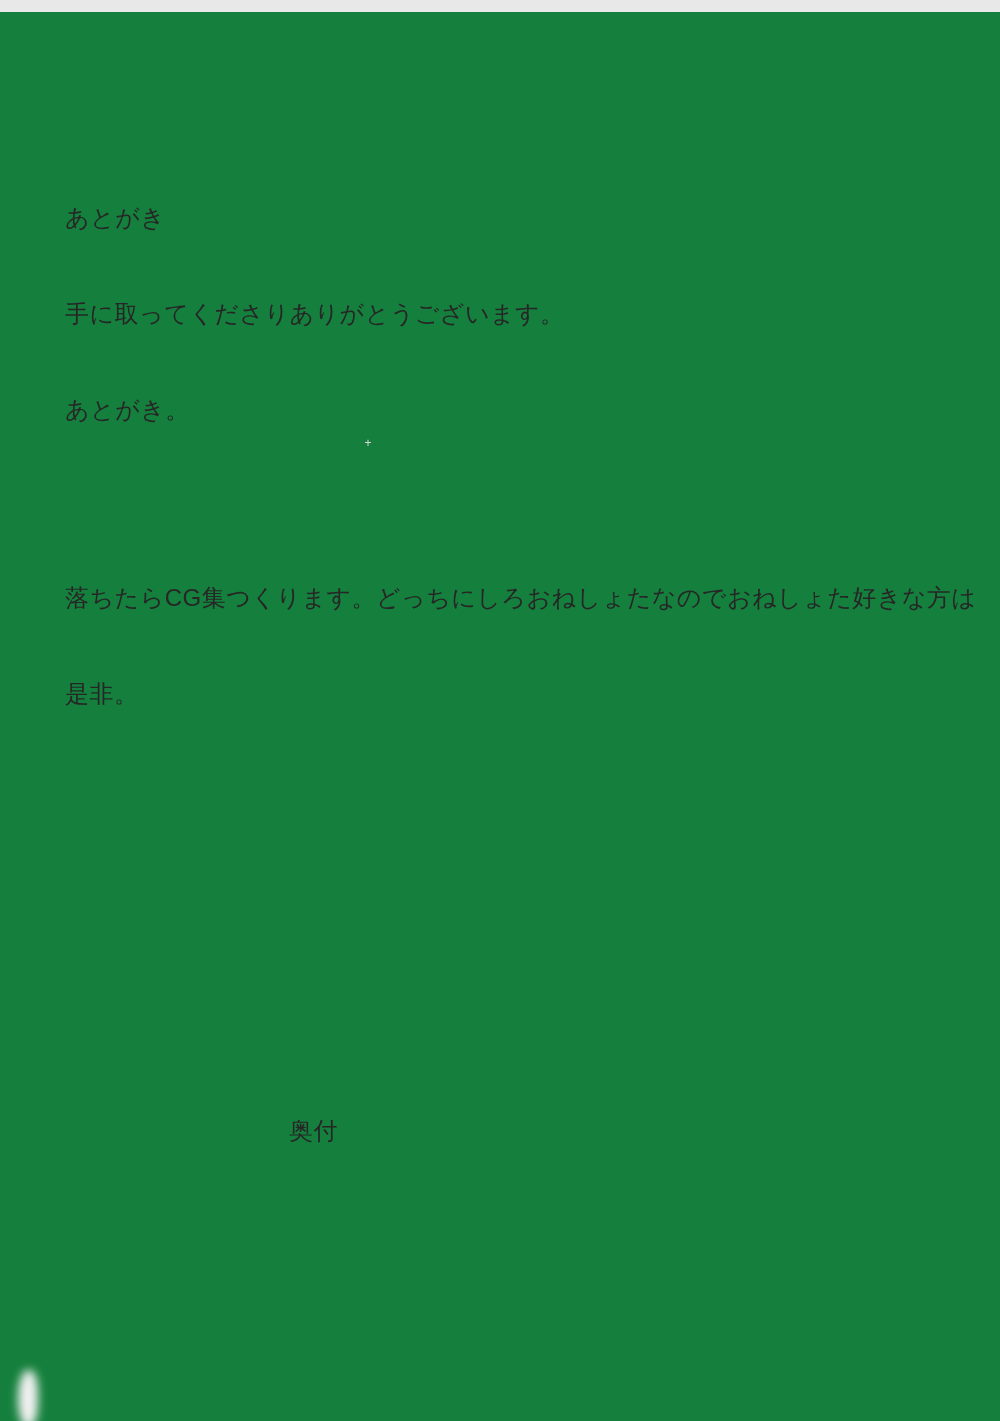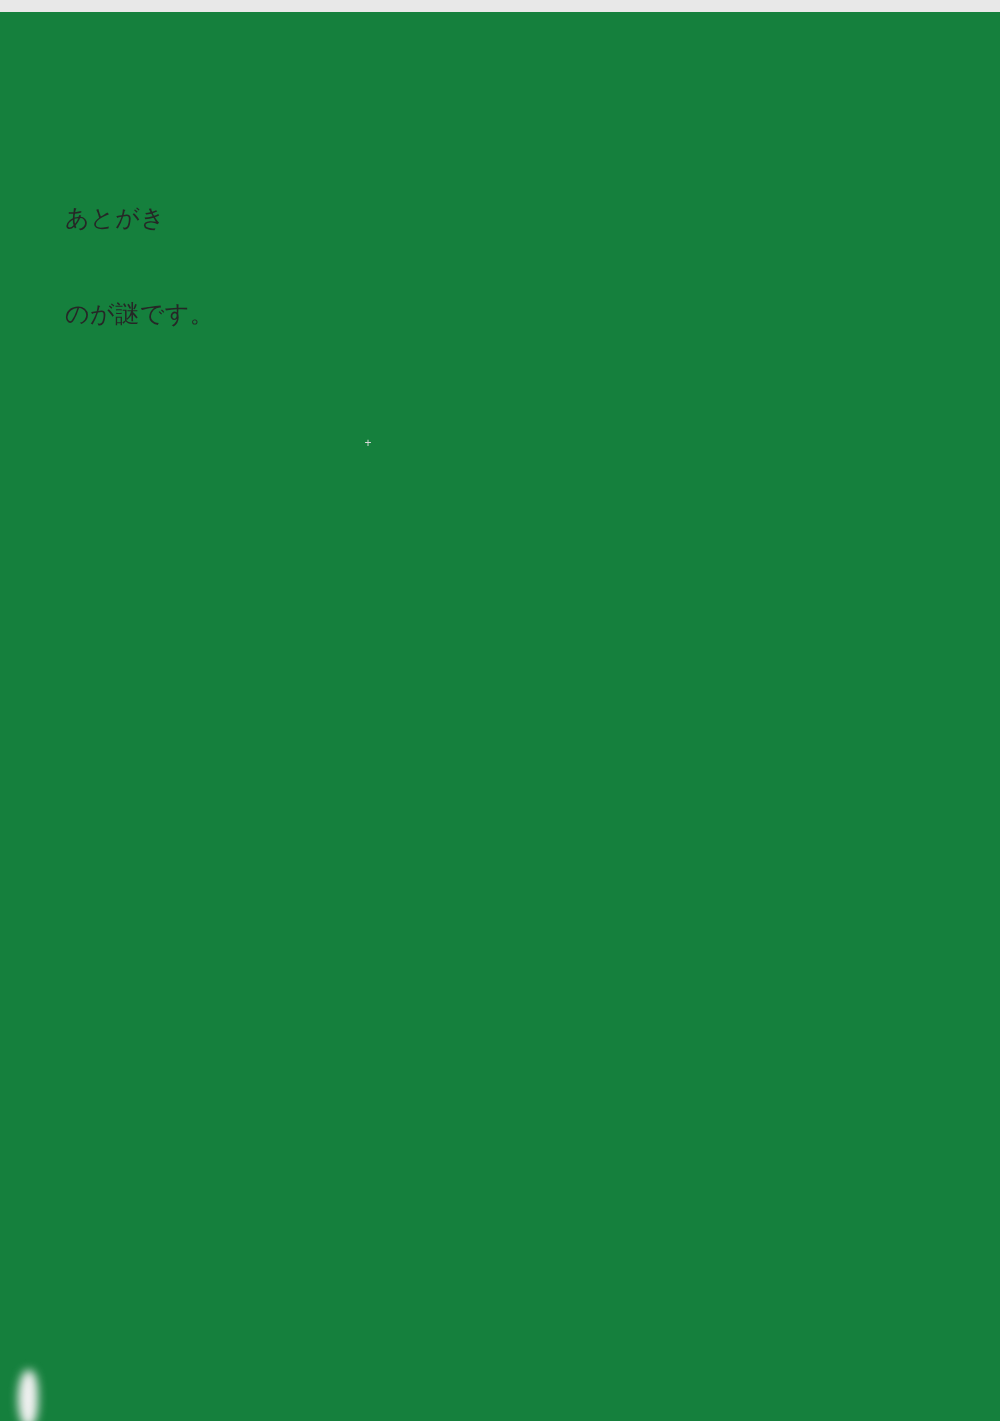--- a/index.html
+++ b/index.html
@@ -70,25 +70,29 @@
     filter: blur(5px);
   }
 </style>
 </head>
 <body>
 
 <div class="page">
 
   <div class="afterword">
     <div class="line">あとがき</div>
-    <div class="line">のが謎です。</div>
+    <div class="line">手に取ってくださりありがとうございます。</div>
+    <div class="line">あとがき。</div>
     <div class="para-gap"></div>
+    <div class="line">落ちたらCG集つくります。どっちにしろおねしょたなのでおねしょた好きな方は</div>
+    <div class="line">是非。</div>
   </div>
 
   <div class="colophon">
+    <div class="line">奥付</div>
     
     
   </div>
 
   <div class="artifact-plus">+</div>
   <div class="artifact-smudge"></div>
 
 </div>
 
 </body></html>

